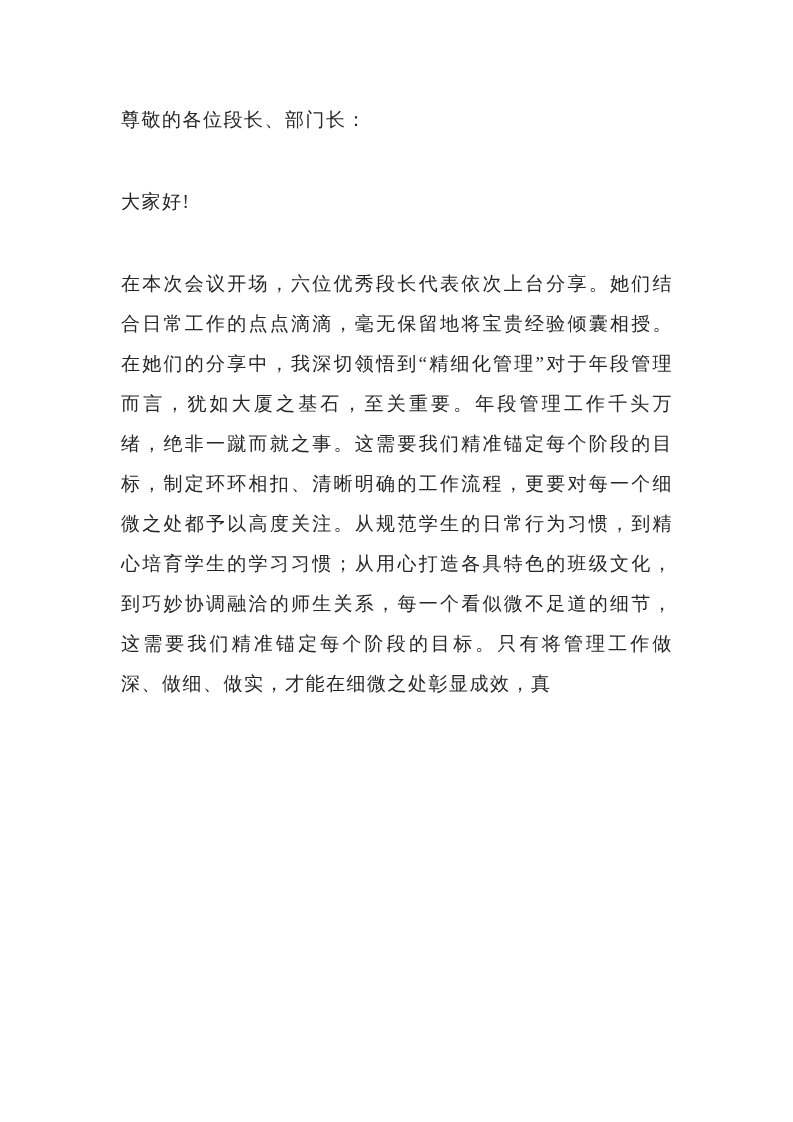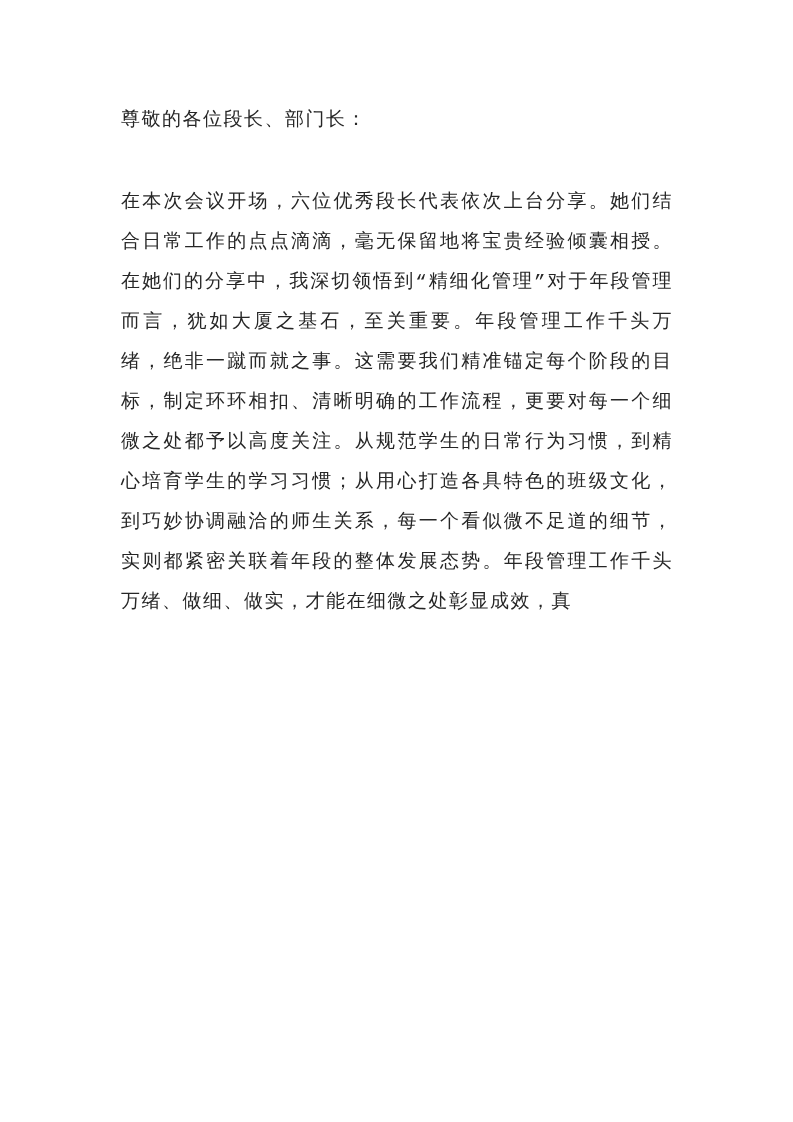--- a/index.html
+++ b/index.html
@@ -8,21 +8,21 @@
     background: #ffffff;
   }
   .page {
     width: 793px;
     min-height: 1122px;
     box-sizing: border-box;
     margin: 0 auto;
     background: #ffffff;
     padding: 100px 120px 40px 121px;
     overflow: hidden;
-    font-family: Liberation Mono, monospace;
+    font-family: Liberation Serif, serif;
     color: #262626;
   }
   .doc-line, .doc-para {
     font-size: 19px;
     line-height: 40px;
     letter-spacing: 1.5px;
     margin: 0;
   }
   .doc-line {
     margin-bottom: 42px;
@@ -36,16 +36,17 @@
   .doc-para:last-child {
     margin-bottom: 0;
   }
 </style>
 </head>
 <body>
 
 <div class="page">
   <p class="doc-line">尊敬的各位段长、部门长：</p>
 
+  <p class="doc-line">大家好!</p>
 
 
-  <p class="doc-para">在本次会议开场，六位优秀段长代表依次上台分享。她们结合日常工作的点点滴滴，毫无保留地将宝贵经验倾囊相授。在她们的分享中，我深切领悟到“精细化管理”对于年段管理而言，犹如大厦之基石，至关重要。年段管理工作千头万绪，绝非一蹴而就之事。这需要我们精准锚定每个阶段的目标，制定环环相扣、清晰明确的工作流程，更要对每一个细微之处都予以高度关注。从规范学生的日常行为习惯，到精心培育学生的学习习惯；从用心打造各具特色的班级文化，到巧妙协调融洽的师生关系，每一个看似微不足道的细节，实则都紧密关联着年段的整体发展态势。年段管理工作千头万绪、做细、做实，才能在细微之处彰显成效，真</p>
+  <p class="doc-para">在本次会议开场，六位优秀段长代表依次上台分享。她们结合日常工作的点点滴滴，毫无保留地将宝贵经验倾囊相授。在她们的分享中，我深切领悟到“精细化管理”对于年段管理而言，犹如大厦之基石，至关重要。年段管理工作千头万绪，绝非一蹴而就之事。这需要我们精准锚定每个阶段的目标，制定环环相扣、清晰明确的工作流程，更要对每一个细微之处都予以高度关注。从规范学生的日常行为习惯，到精心培育学生的学习习惯；从用心打造各具特色的班级文化，到巧妙协调融洽的师生关系，每一个看似微不足道的细节，这需要我们精准锚定每个阶段的目标。只有将管理工作做深、做细、做实，才能在细微之处彰显成效，真</p>
 </div>
 
 </body></html>

